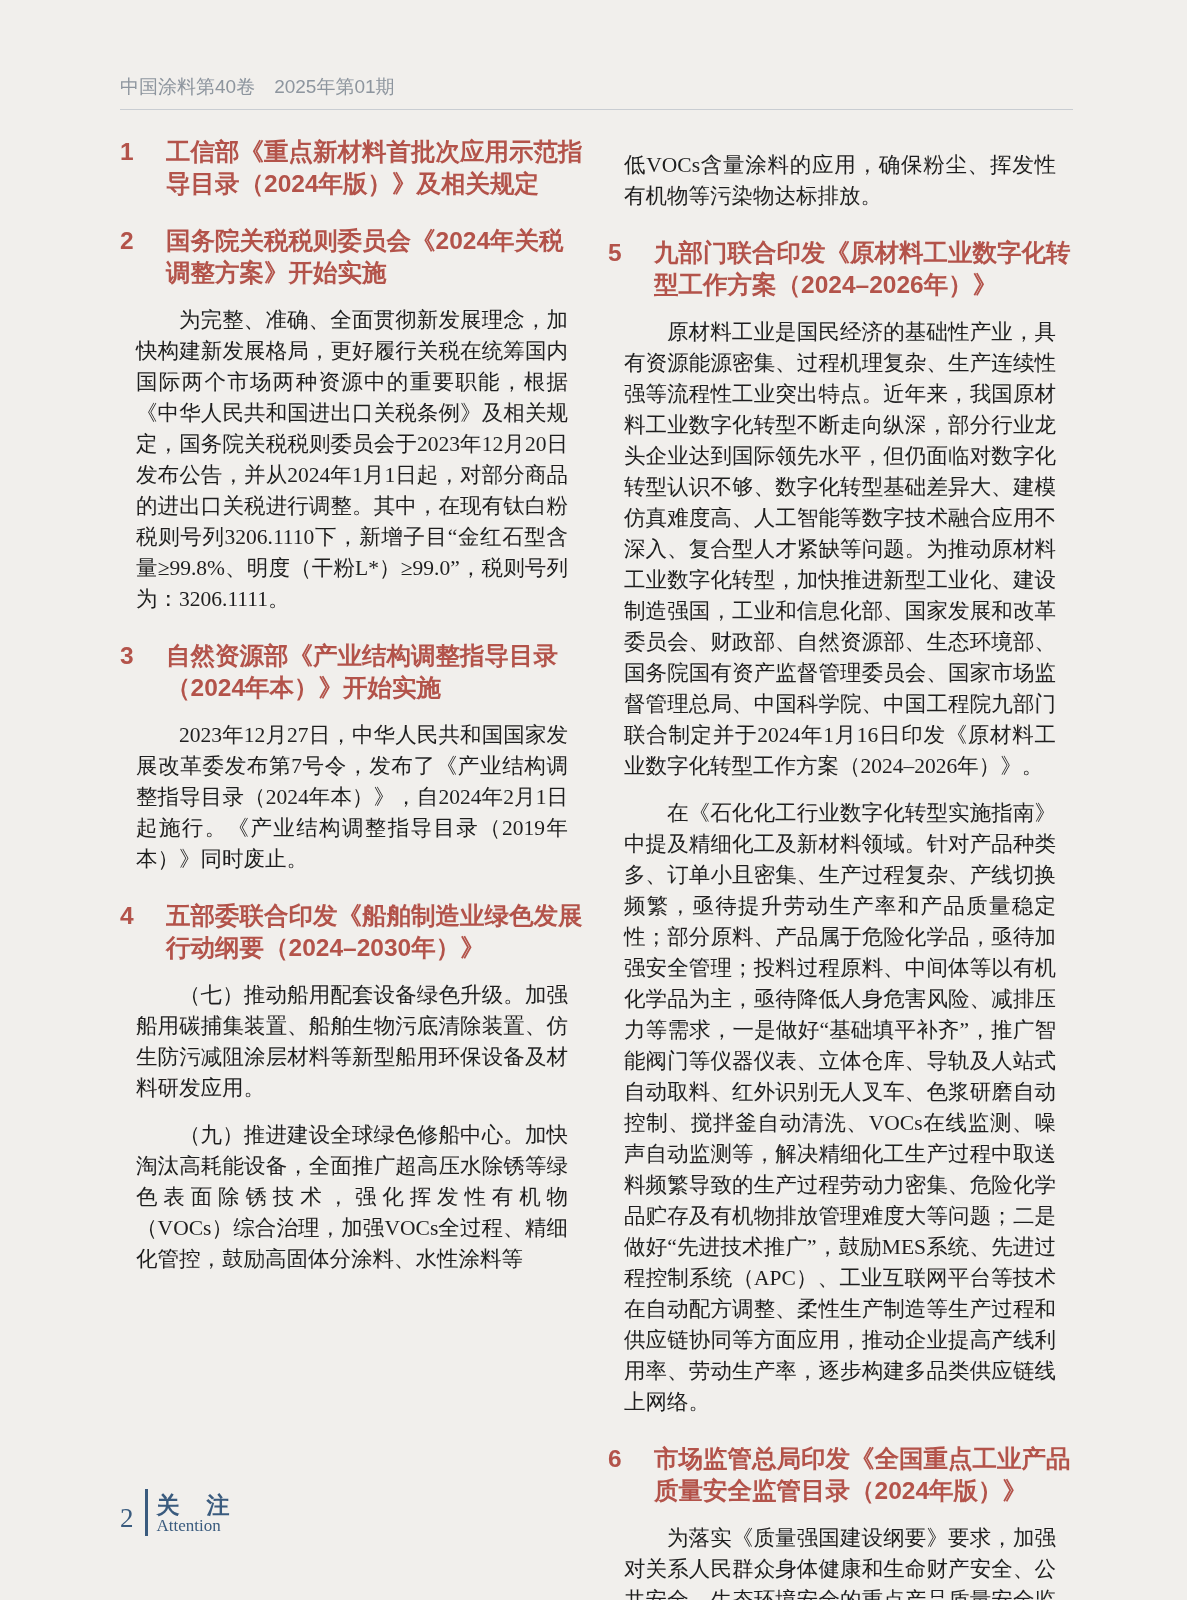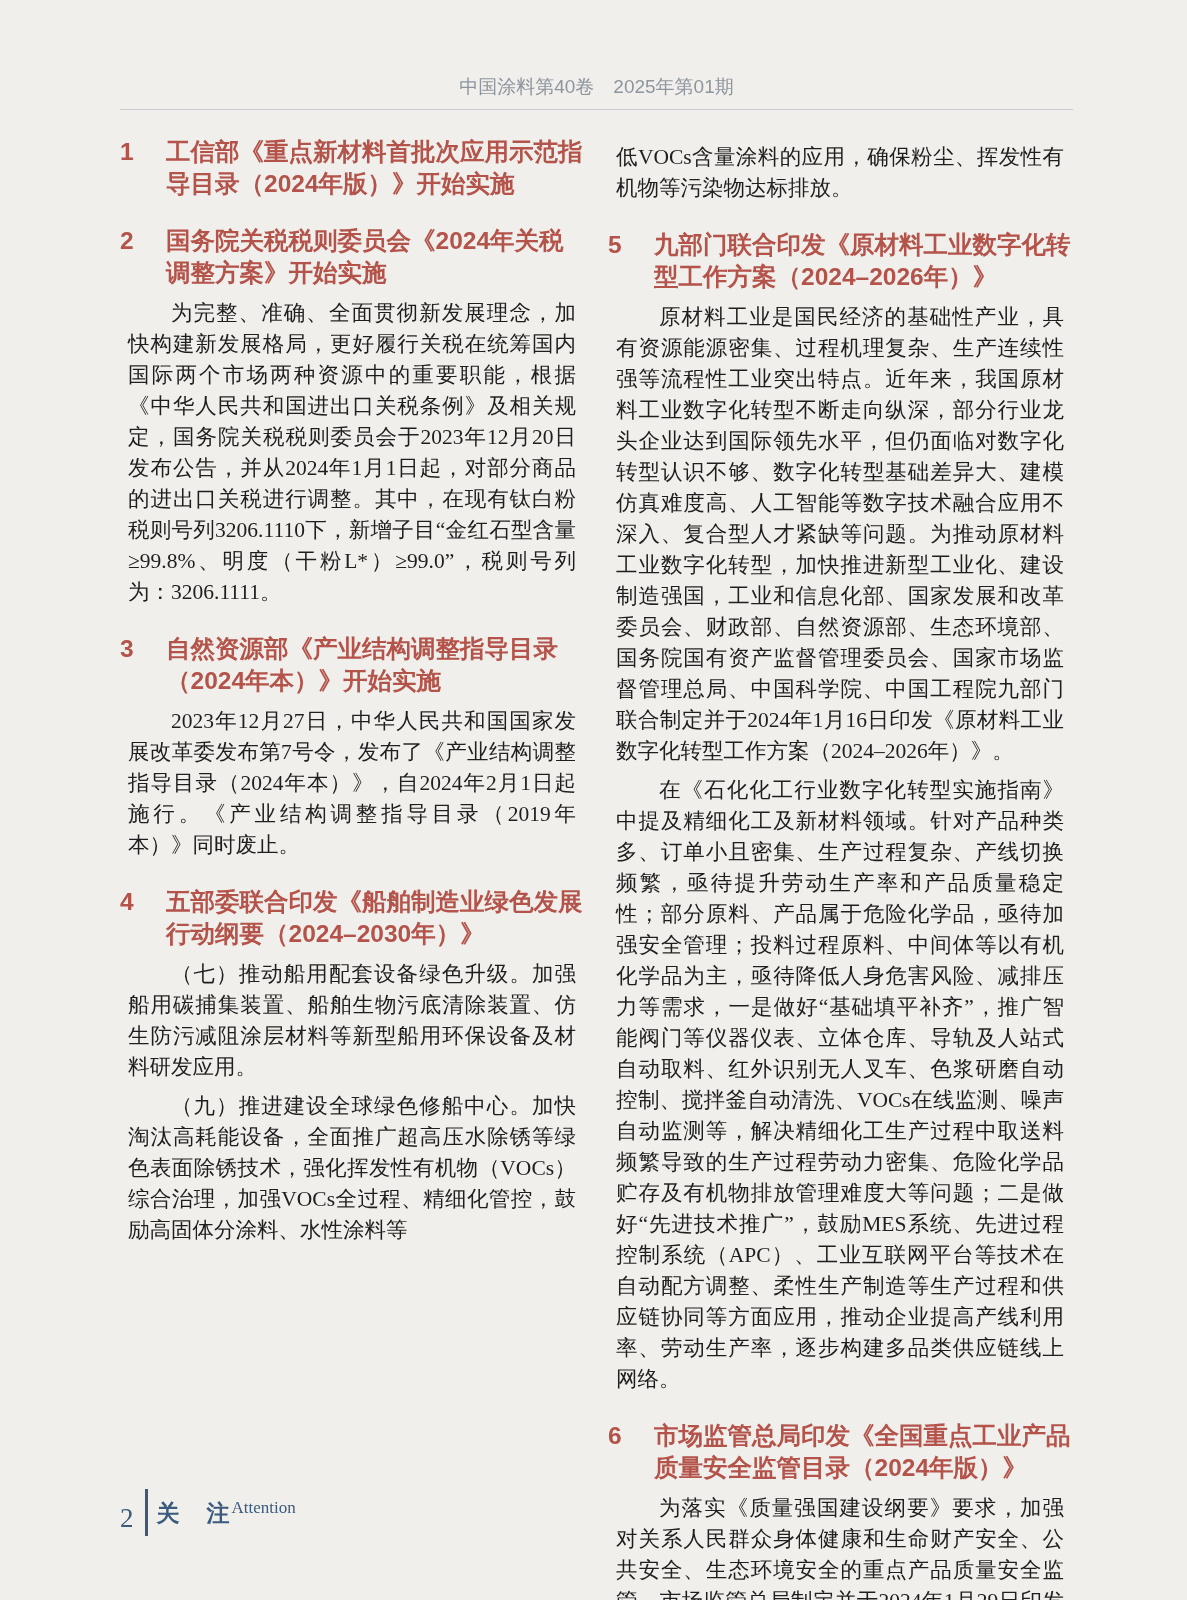--- a/index.html
+++ b/index.html
@@ -15,21 +15,21 @@
     font-family: "Liberation Serif", "DejaVu Serif", serif;
   }
   .page {
     position: absolute;
     inset: 0;
     padding: 74px 114px 0 120px;
     box-sizing: border-box;
   }
   .page-header {
     display: flex;
-    justify-content: center;
+    justify-content: flex-start;
     align-items: flex-end;
     font-family: "Liberation Sans", "DejaVu Sans", sans-serif;
     font-size: 19px;
     color: #8d959e;
     border-bottom: 1px solid #c9cdd2;
     padding-bottom: 9px;
   }
   .columns {
     display: flex;
     gap: 24px;
@@ -57,21 +57,21 @@
   }
   .sec-title {
     flex: 1;
   }
   .para {
     font-size: 21.5px;
     line-height: 31px;
     text-align: justify;
     color: #1e1e1e;
     text-indent: 2em;
-    margin: 8px;
+    margin: 16px;
   }
   .para.no-indent {
     text-indent: 0;
   }
   .page-footer {
     position: absolute;
     left: 120px;
     top: 1489px;
     display: flex;
     align-items: center;
@@ -84,21 +84,21 @@
     line-height: 36px;
   }
   .footer-bar {
     width: 3px;
     height: 47px;
     background: #3a5b7e;
     margin-right: 9px;
   }
   .footer-labels {
     display: flex;
-    flex-direction: row;
+    flex-direction: column;
     justify-content: flex-start;
   }
   .footer-cn {
     font-family: "Liberation Sans", "DejaVu Sans", sans-serif;
     font-weight: bold;
     font-size: 23px;
     line-height: 26px;
     letter-spacing: 2px;
   }
   .footer-en {
@@ -115,21 +115,21 @@
     <span>中国涂料</span>
     <span>第40卷　2025年第01期</span>
   </div>
 
   <div class="columns">
 
     <div class="col">
 
       <div class="sec-heading first">
         <span class="sec-num">1</span>
-        <span class="sec-title">工信部《重点新材料首批次应用示范指导目录（2024年版）》开始实施</span>
+        <span class="sec-title">工信部《重点新材料首批次应用示范指导目录（2024年版）》及相关规定</span>
       </div>
 
       <div class="sec-heading">
         <span class="sec-num">2</span>
         <span class="sec-title">国务院关税税则委员会《2024年关税调整方案》开始实施</span>
       </div>
       <p class="para">为完整、准确、全面贯彻新发展理念，加快构建新发展格局，更好履行关税在统筹国内国际两个市场两种资源中的重要职能，根据《中华人民共和国进出口关税条例》及相关规定，国务院关税税则委员会于2023年12月20日发布公告，并从2024年1月1日起，对部分商品的进出口关税进行调整。其中，在现有钛白粉税则号列3206.1110下，新增子目“金红石型含量≥99.8%、明度（干粉L*）≥99.0”，税则号列为：3206.1111。</p>
 
       <div class="sec-heading">
         <span class="sec-num">3</span>

